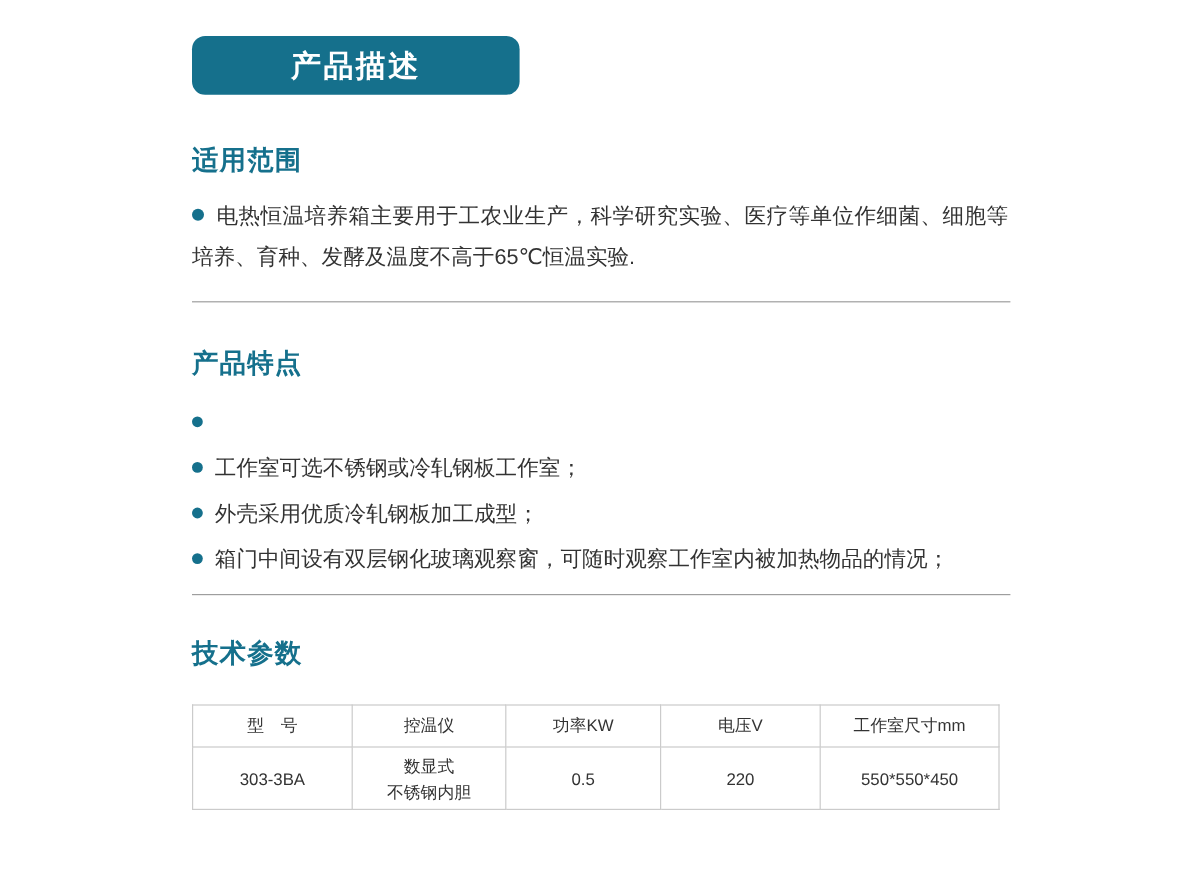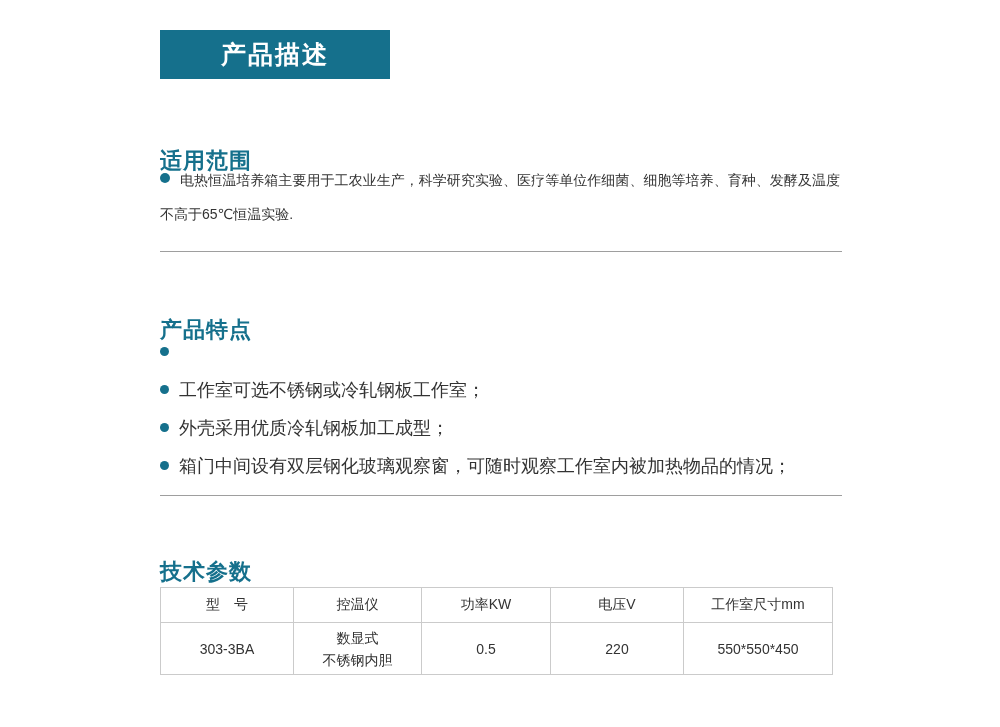--- a/index.html
+++ b/index.html
@@ -13,38 +13,38 @@
   html,body{background:#fff;}
   body{font-family:"Liberation Sans","DejaVu Sans",sans-serif;}
   .page{
     position:relative;
     width:1000px;height:727px;
     background:var(--page-bg);
     overflow:hidden;
   }
   .banner{
     position:absolute;left:160px;top:30px;
-    width:230px;height:49px;
+    width:273px;height:49px;
     background:var(--accent);
-    display:flex;align-items:center;justify-content:center;
+    display:flex;align-items:center;justify-content:center;border-radius:11px;
   }
   .banner-title{
     color:#ffffff;font-size:25px;font-weight:bold;letter-spacing:2px;
   }
   .section-heading{
     position:absolute;left:160px;
     color:var(--accent);font-size:22px;font-weight:bold;
-    line-height:28px;letter-spacing:1px;margin-top:27px;
+    line-height:28px;letter-spacing:1px;
   }
   .h-scope{top:120px;}
   .h-features{top:289px;}
   .h-specs{top:531px;}
   .scope-para{
     position:absolute;left:160px;top:163px;width:680px;
-    font-size:14px;line-height:34px;color:var(--body-text);
+    font-size:18px;line-height:34px;color:var(--body-text);
     text-align:justify;
   }
   .dot{
     display:inline-block;width:10px;height:10px;border-radius:50%;
     background:var(--accent);margin-right:10px;vertical-align:2px;
   }
   .feature-list{
     position:absolute;left:160px;top:333px;width:690px;
     list-style:none;
   }

